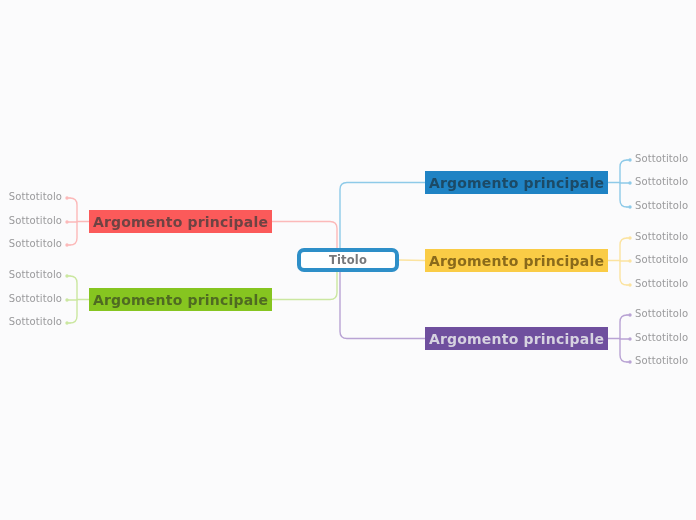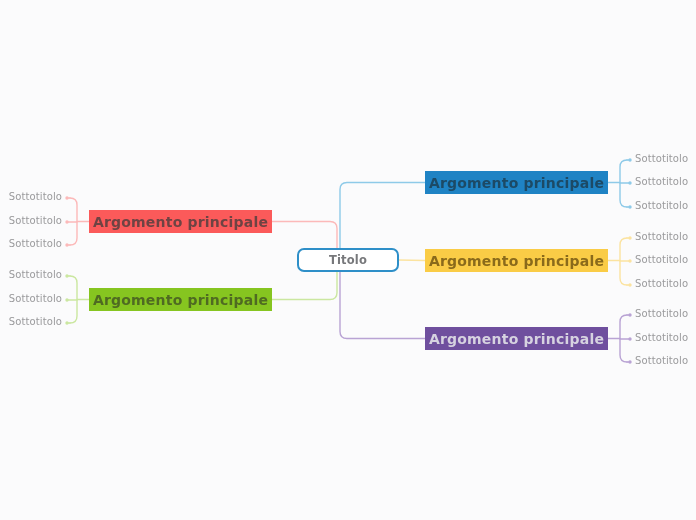--- a/index.html
+++ b/index.html
@@ -34,21 +34,21 @@
     box-sizing: border-box;
     display: flex;
     align-items: center;
     justify-content: center;
     font-weight: bold;
     letter-spacing: 0.2px;
     white-space: nowrap;
   }
   .root-node {
     border-radius: 7px;
-    border: 2px solid #ef4444;
+    border: 4px solid #ef4444;
     background: #ffffff;
     color: #77787b;
     font-size: 11.5px;
   }
   .main-node {
     font-size: 14px;
   }
   .sub-label {
     position: absolute;
     font-size: 10px;

